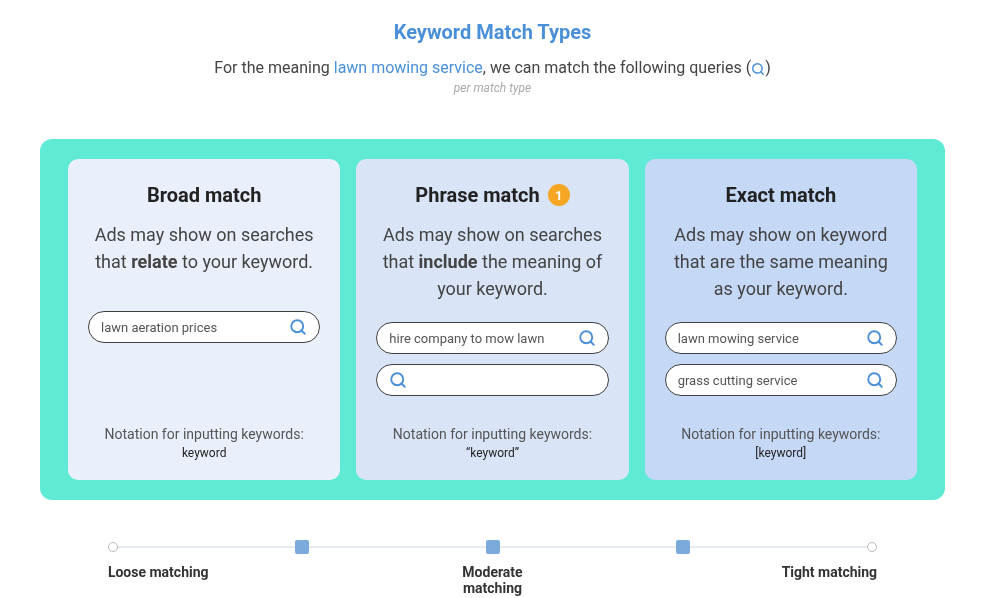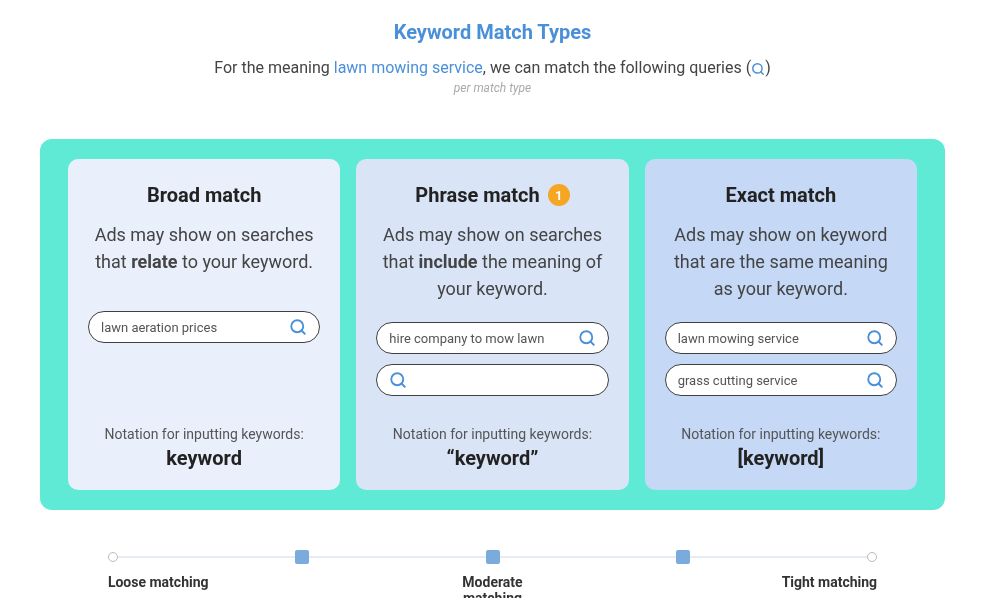--- a/index.html
+++ b/index.html
@@ -137,22 +137,22 @@
 
     .notation-section {
       margin-top: auto;
       padding-top: 20px;
       text-align: center;
       font-size: 14px;
       color: #555;
     }
 
     .notation-value {
-      font-size: 20px;
-      font-weight: 700;
+      font-size: 12px;
+      font-weight: 400;
       color: #222;
       margin-top: 4px;
     }
 
     
     .timeline-container {
       display: flex;
       flex-direction: column;
       align-items: center;
       width: 100%;

